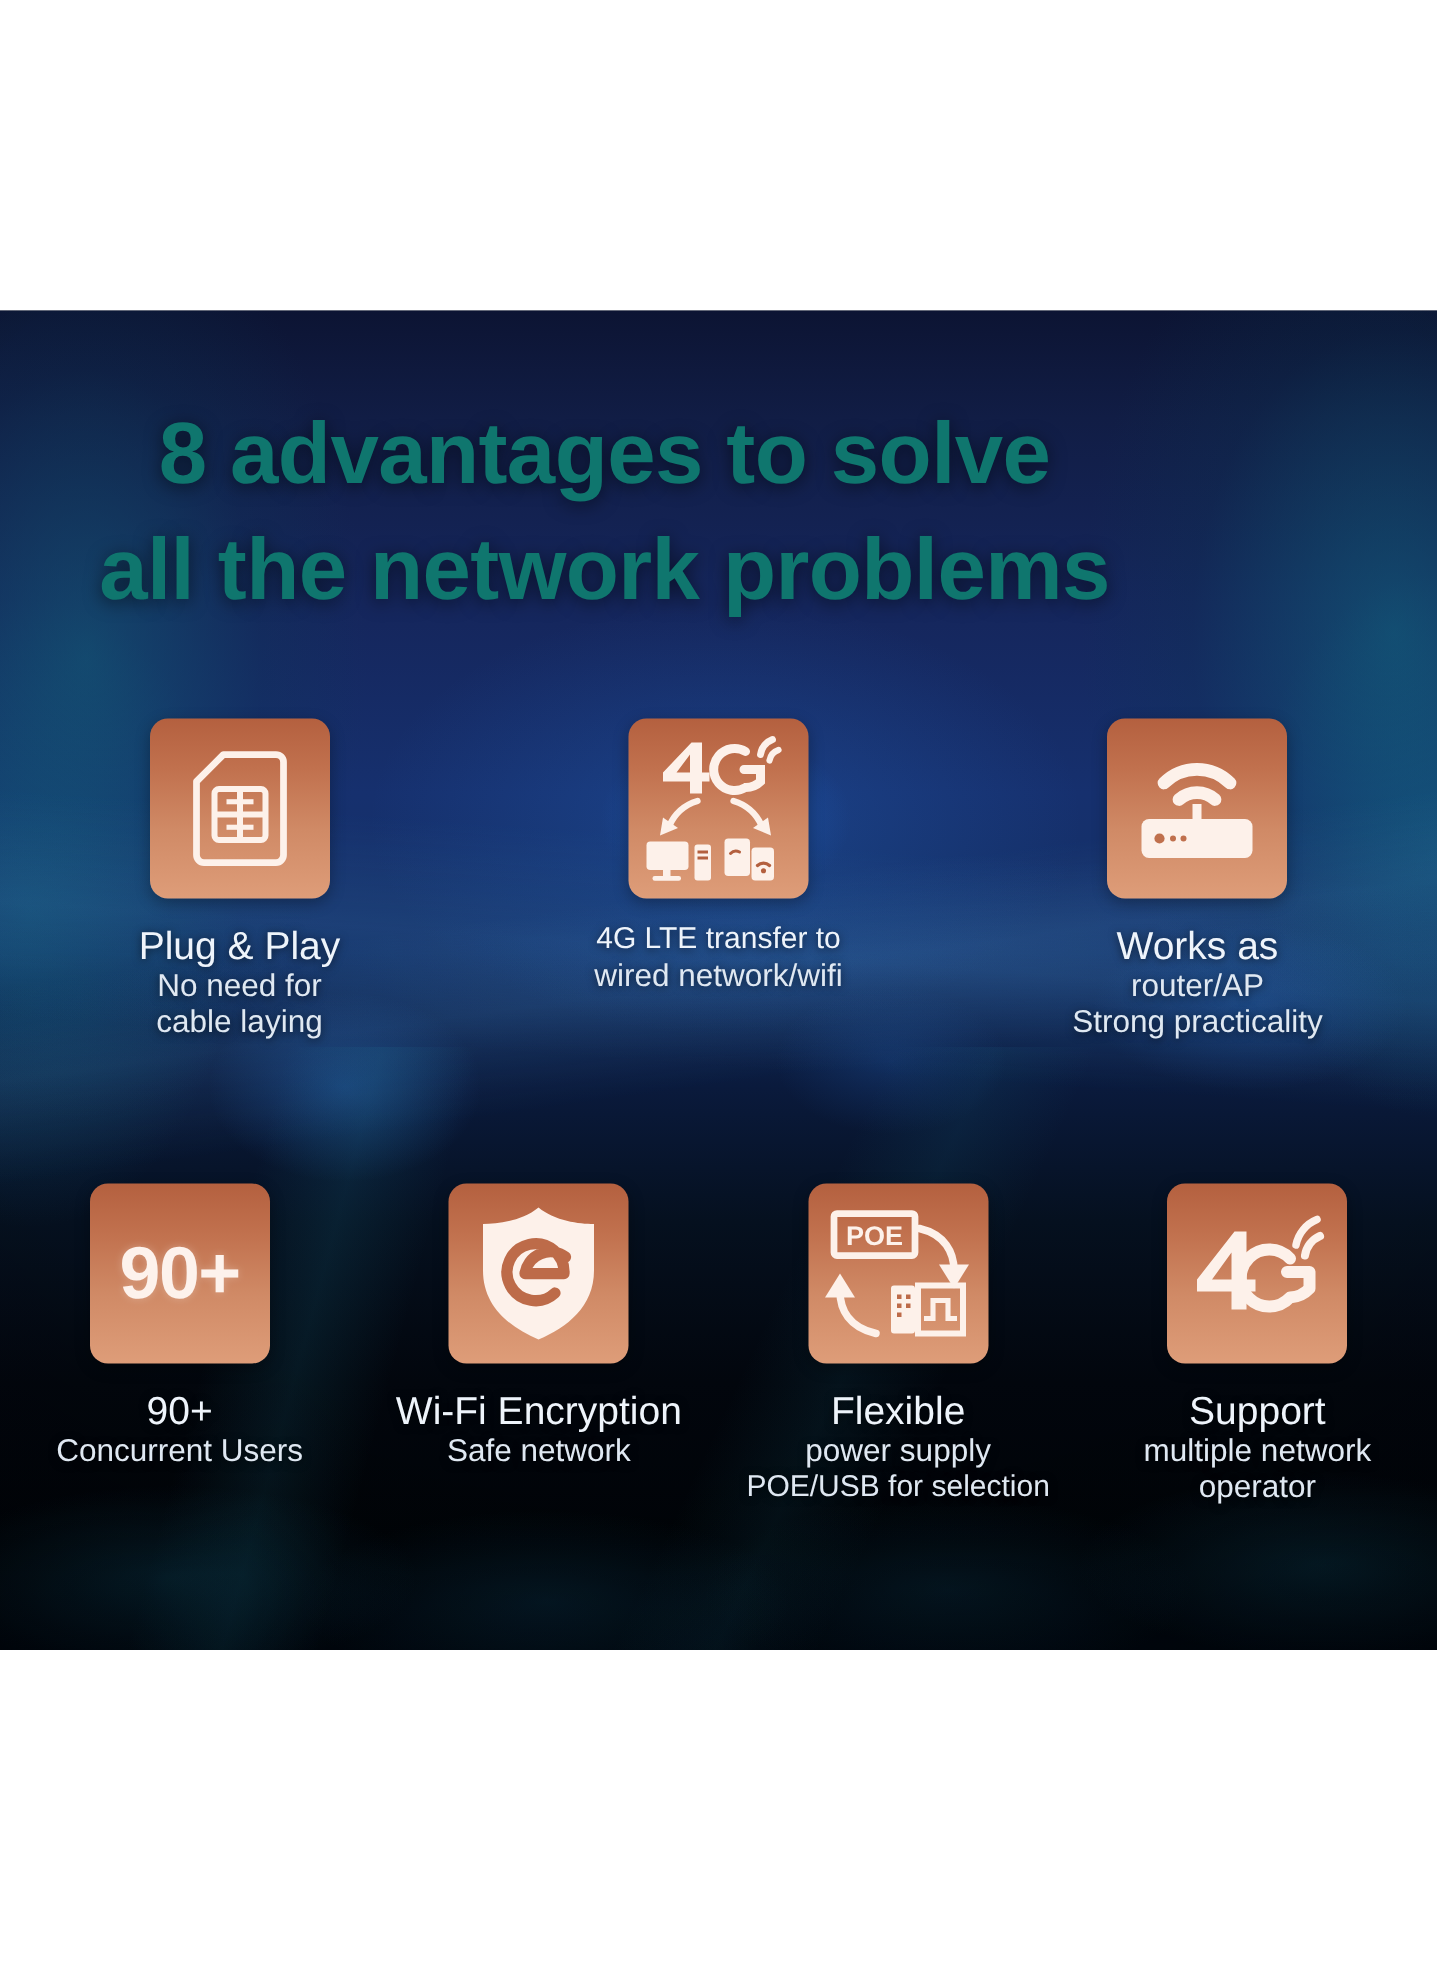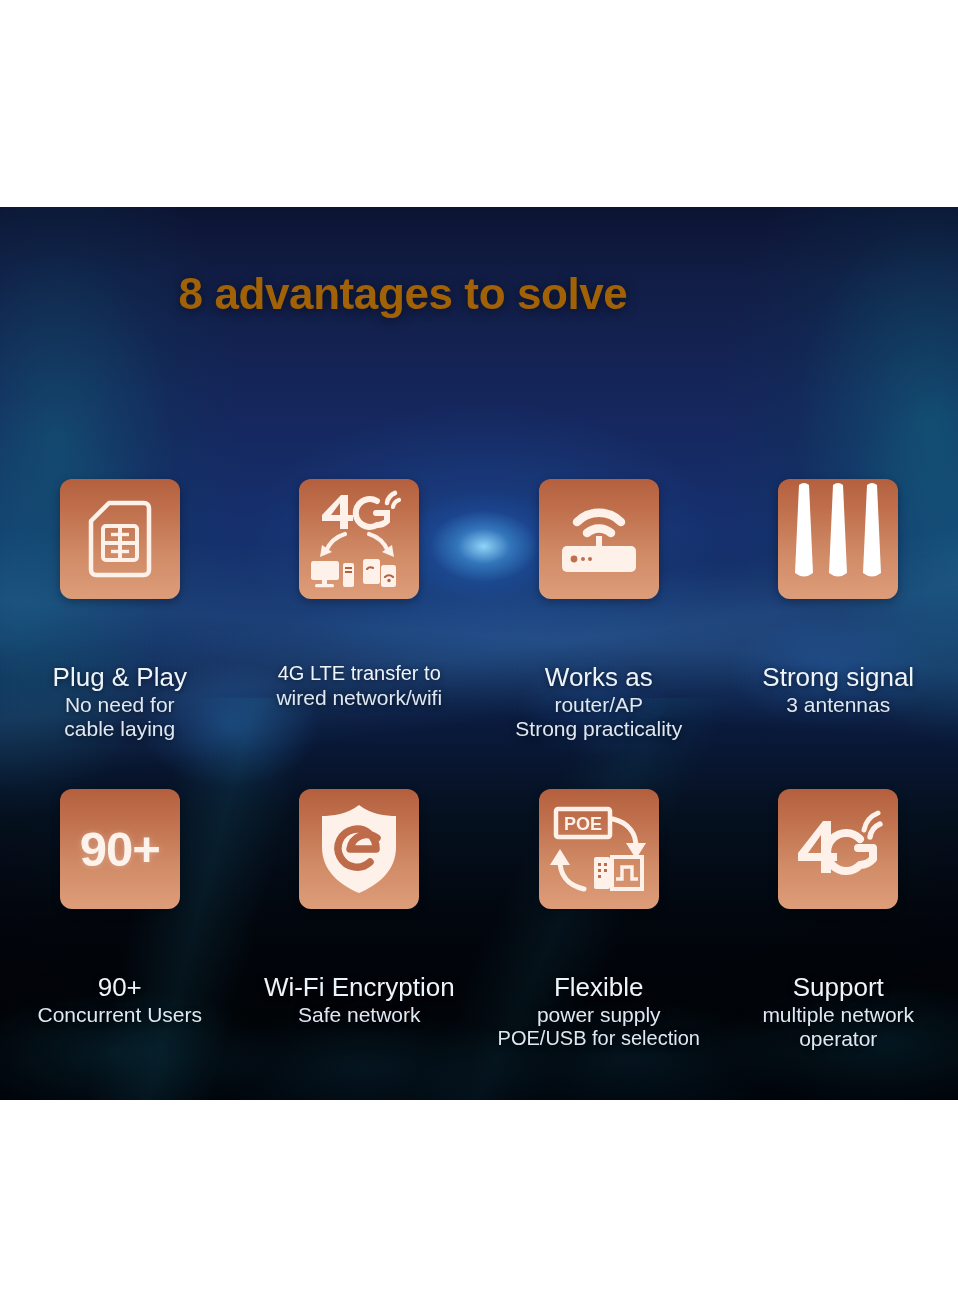--- a/index.html
+++ b/index.html
@@ -86,23 +86,23 @@
     background: radial-gradient(ellipse 120% 95% at 50% 34%, rgba(0,0,0,0) 52%, rgba(0,0,0,0.42) 100%);
   }
 
   
   #headline {
     position: absolute;
     left: 0;
     top: 58px;
     width: 806px;
     text-align: center;
-    color: #a16207;
+    color: #0f766e;
     font-weight: bold;
-    font-size: 44px;
+    font-size: 58px;
     line-height: 1.32;
     letter-spacing: -0.4px;
     text-shadow: 0 2px 12px rgba(0,0,0,.55);
   }
   #headline .hl-line { display: block; white-space: nowrap; }
 
   
   .row {
     position: absolute;
     left: 0;
@@ -147,21 +147,20 @@
     margin-top: 16px;
     text-align: center;
     color: #e9f0f8;
     text-shadow: 0 1px 6px rgba(0,0,0,.6);
     line-height: 1.18;
   }
   .lab-main {
     font-size: 26px;
     color: #eef4fb;
     white-space: nowrap;
-    margin-top: 47px;
   }
   .lab-main.wide { font-size: 20px; }
   .lab-sub {
     font-size: 21px;
     color: #dfe8f2;
     white-space: nowrap;
   }
   .lab-sub.small { font-size: 20px; }
 </style>
 </head>
@@ -173,20 +172,21 @@
   <div class="bg-layer bg-teal-l"></div>
   <div class="bg-layer bg-teal-r"></div>
   <div class="bg-layer bg-streaks"></div>
   <div class="bg-layer bg-glow-mid-l"></div>
   <div class="bg-layer bg-glow-center"></div>
   <div class="bg-layer bg-waves"></div>
   <div class="bg-layer bg-vignette"></div>
 
   <div id="headline">
     <span class="hl-line">8 advantages to solve</span>
+    <span class="hl-line">all the network problems</span>
   </div>
 
   <div class="row" id="row1">
 
     <div class="cell">
       <div class="tile">
         <span>
           <svg width="68" height="82" viewBox="0 0 68 82" fill="none">
             <path d="M5 23 L23 5 H58 a5 5 0 0 1 5 5 V72 a5 5 0 0 1 -5 5 H10 a5 5 0 0 1 -5 -5 Z" stroke="#fdf1ea" stroke-width="4.5" stroke-linejoin="round" fill="none"></path>
             <rect x="17" y="28" width="34" height="34" rx="3" stroke="#fdf1ea" stroke-width="4" fill="none"></rect>
@@ -261,36 +261,20 @@
           </svg>
         </span>
       </div>
       <div class="labels">
         <div class="lab-main">Works as</div>
         <div class="lab-sub">router/AP</div>
         <div class="lab-sub">Strong practicality</div>
       </div>
     </div>
 
-    <div class="cell">
-      <div class="tile overflow">
-        <span>
-          <svg width="96" height="116" viewBox="0 0 96 116" fill="none">
-            <path d="M9 4 q5 -4 10 0 L23 92 q-9 7 -18 0 Z" fill="#ffffff"></path>
-            <path d="M43 4 q5 -4 10 0 L57 92 q-9 7 -18 0 Z" fill="#ffffff"></path>
-            <path d="M77 4 q5 -4 10 0 L91 92 q-9 7 -18 0 Z" fill="#ffffff"></path>
-          </svg>
-        </span>
-      </div>
-      <div class="labels">
-        <div class="lab-main">Strong signal</div>
-        <div class="lab-sub">3 antennas</div>
-        <div class="lab-sub"></div>
-      </div>
-    </div>
   </div>
 
   <div class="row" id="row2">
 
     <div class="cell">
       <div class="tile">
         <span class="numtext">90+</span>
       </div>
       <div class="labels">
         <div class="lab-main">90+</div>

